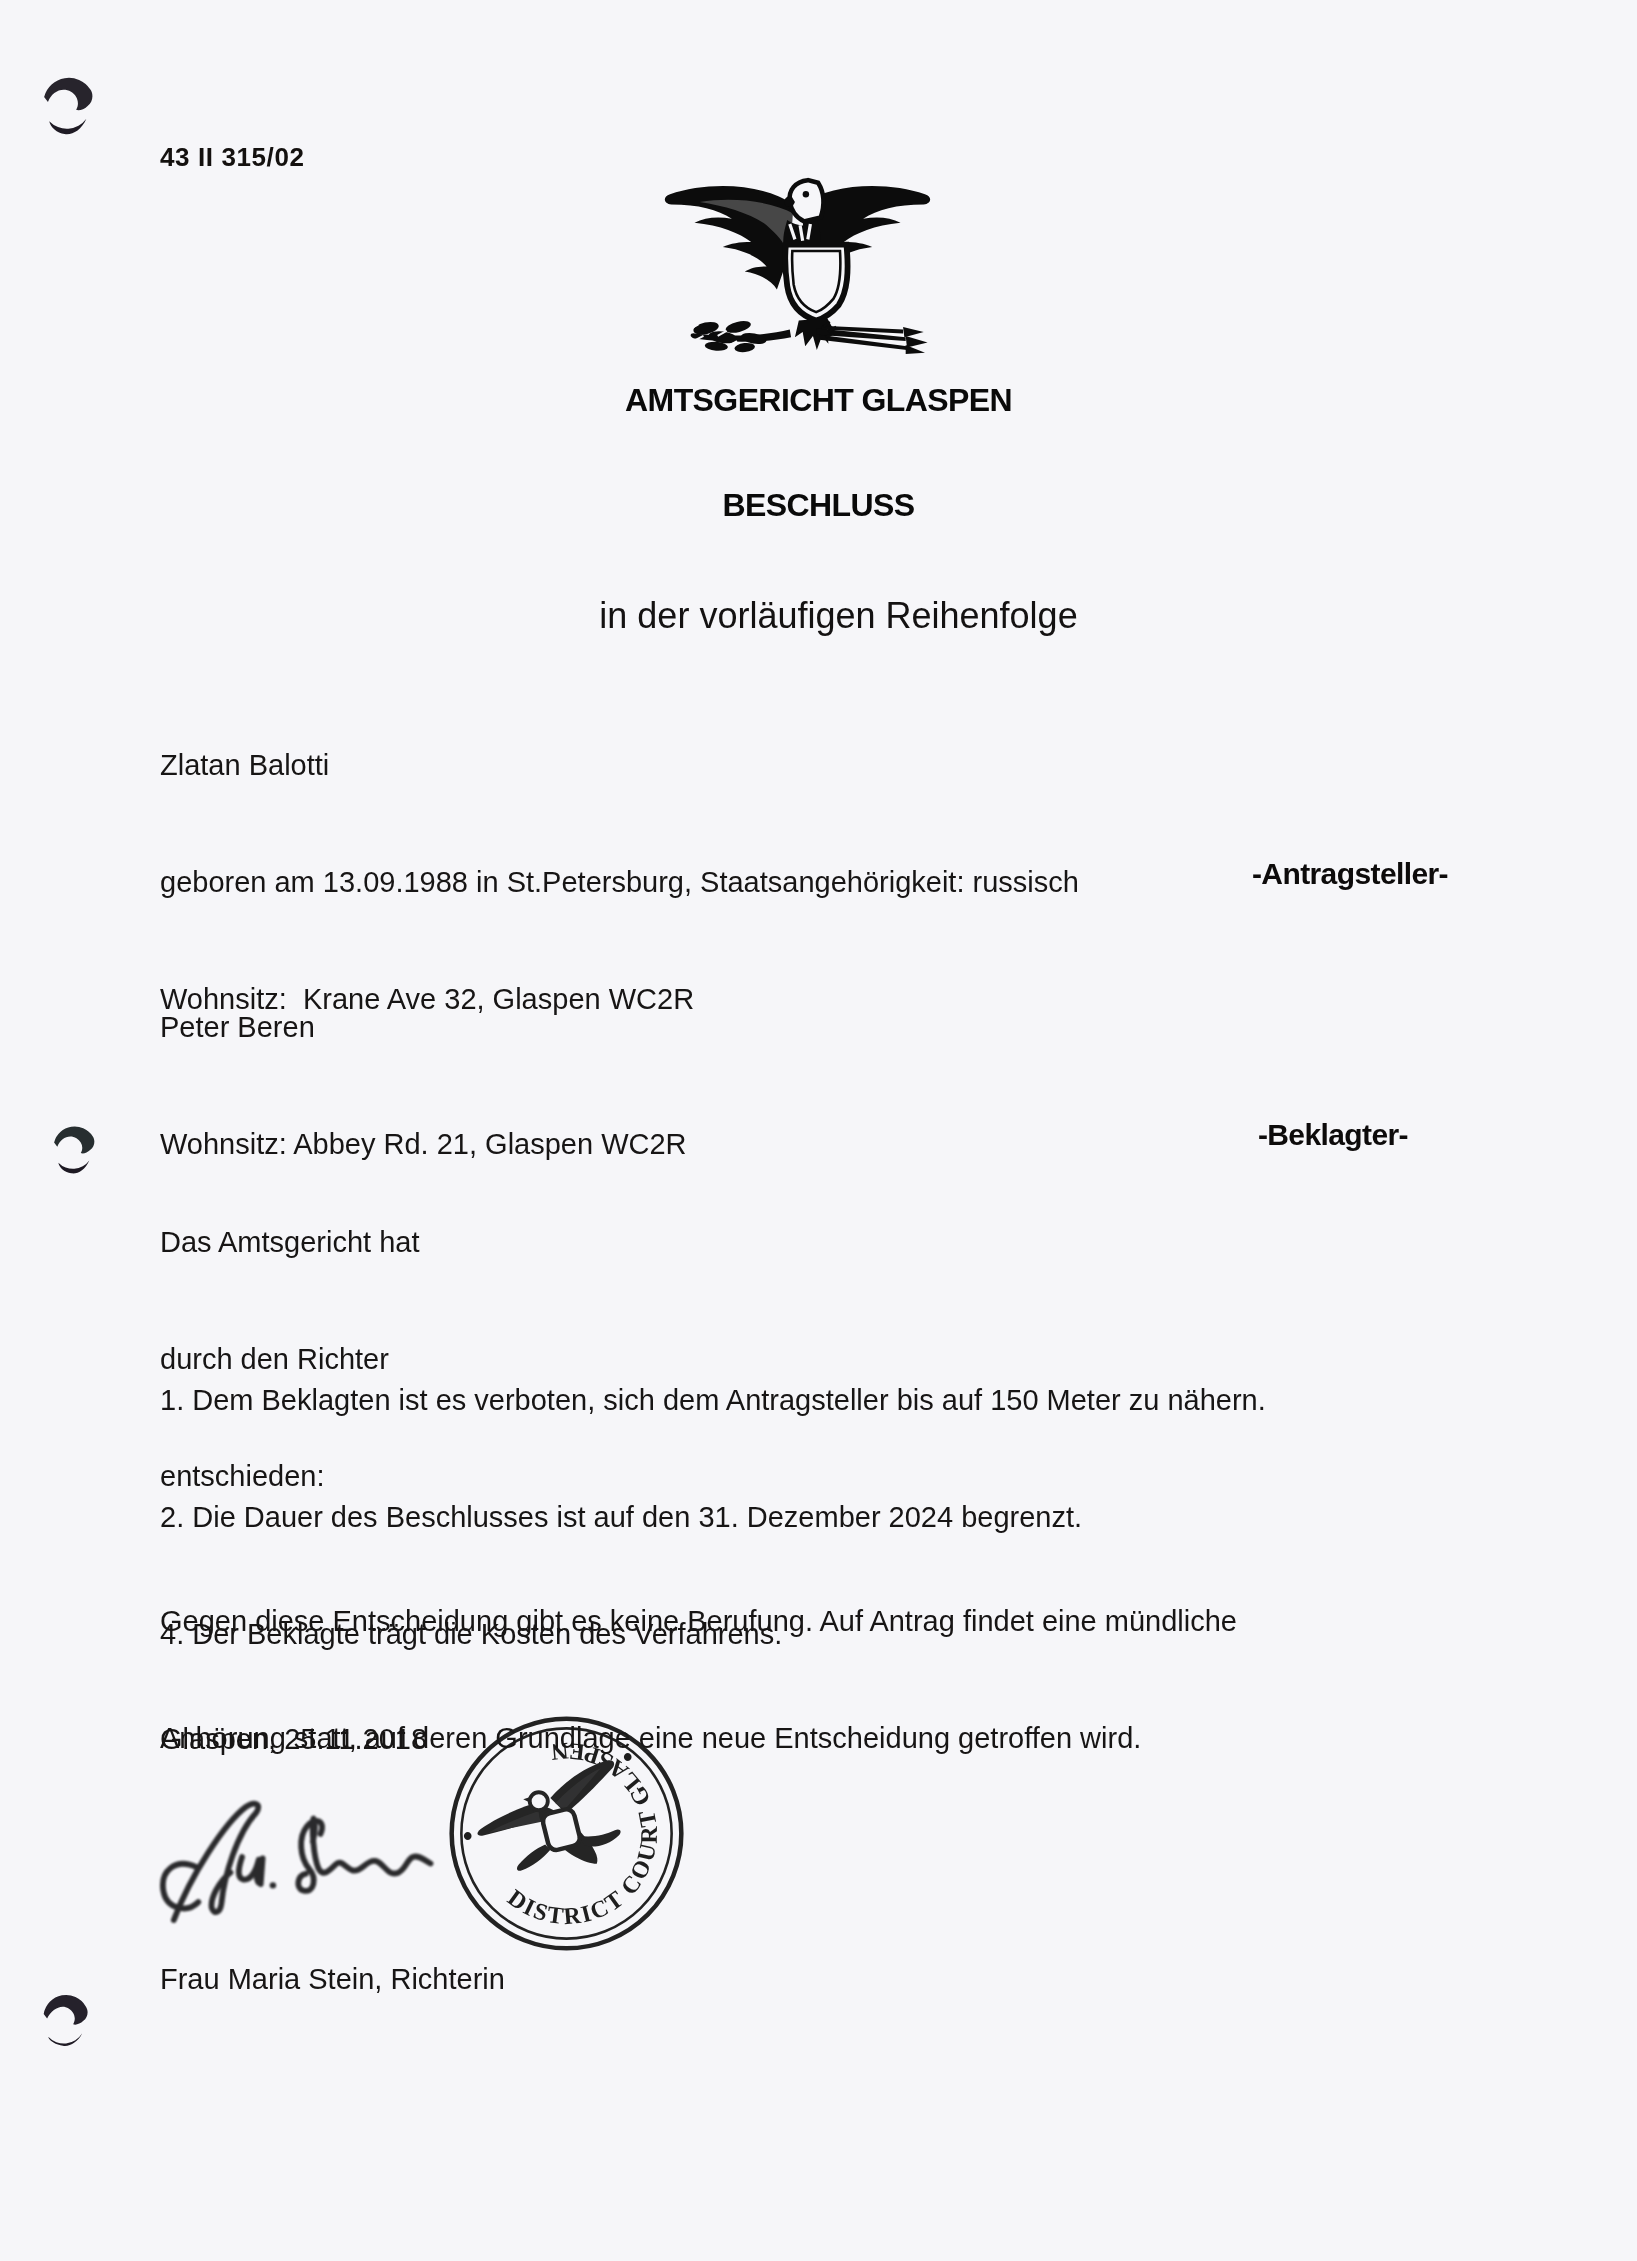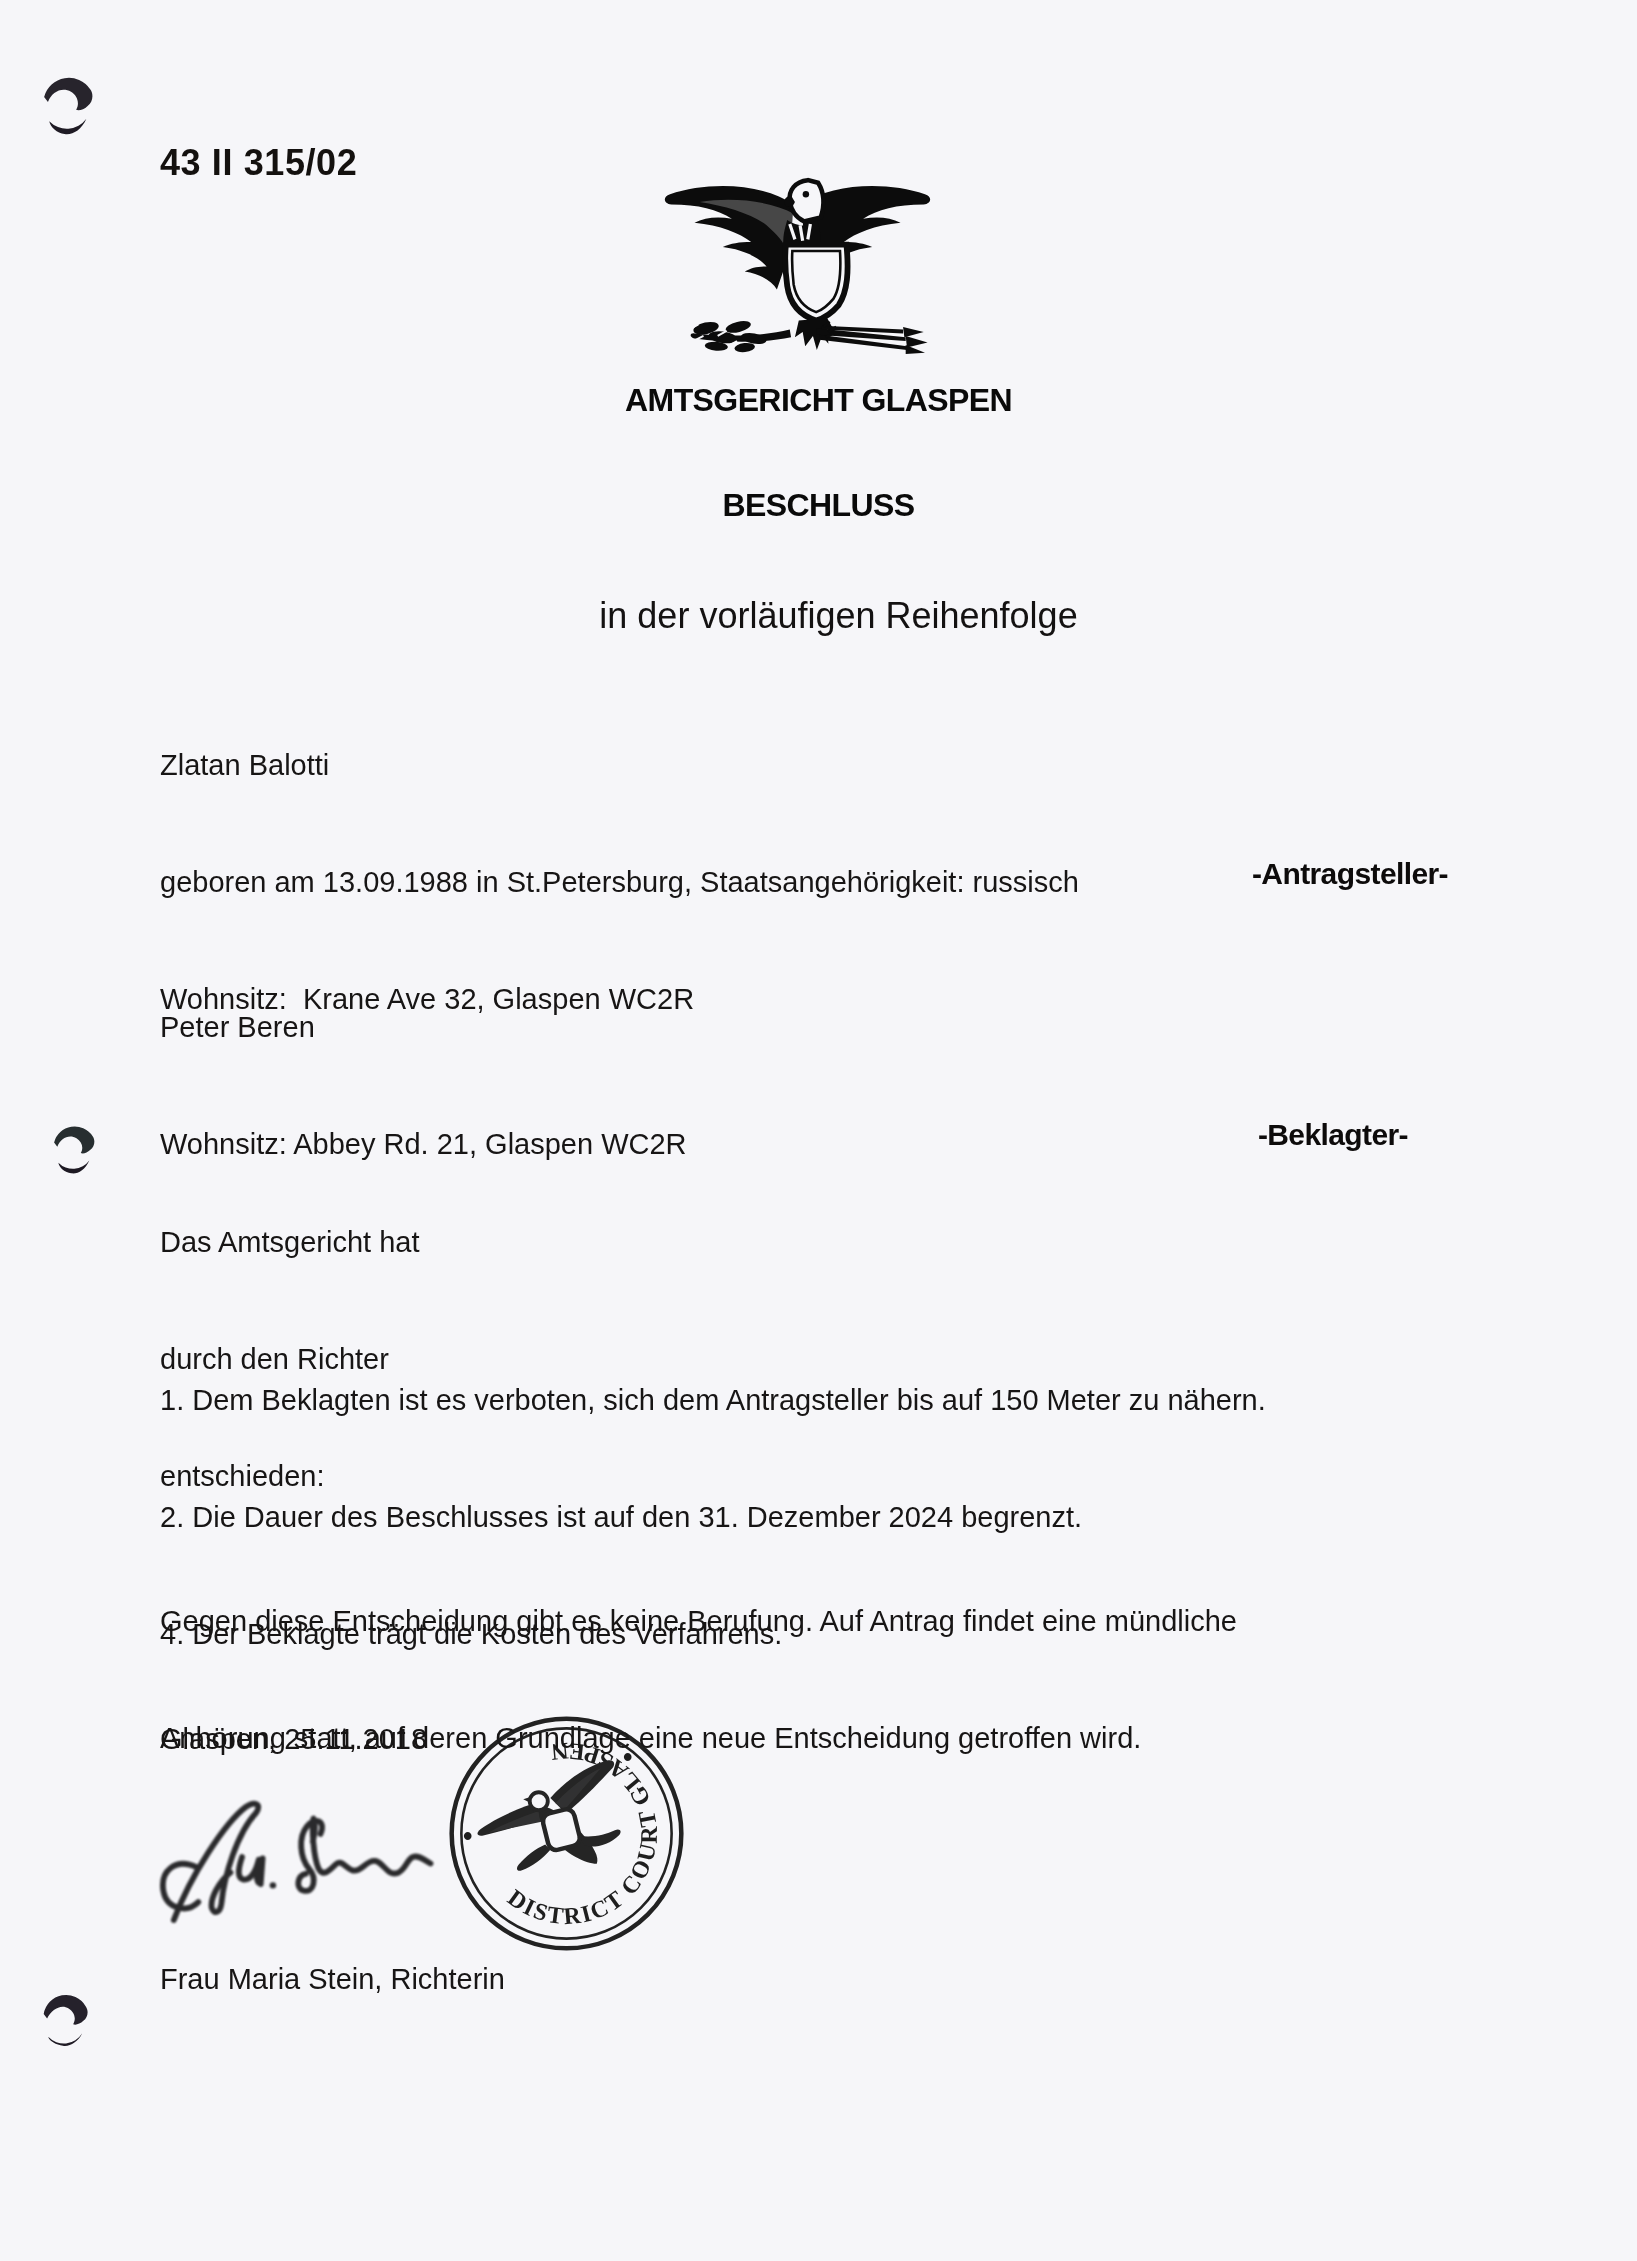--- a/index.html
+++ b/index.html
@@ -7,21 +7,21 @@
     width: 1637px; height: 2261px;
     background: #f6f6f9;
     font-family: "Liberation Sans", sans-serif;
     color: #161414;
     position: relative;
     overflow: hidden;
   }
   .page { position: absolute; inset: 0; }
   .abs { position: absolute; }
   .body-text { font-size: 29px; line-height: 39px; white-space: pre; color: #171515; }
-  .case-number { font-size: 36px; font-weight: bold; letter-spacing: 0.6px; color: #14110f; }
+  .case-number { font-size: 26px; font-weight: bold; letter-spacing: 0.6px; color: #14110f; }
   .title-1 { width: 100%; text-align: center; font-size: 32px; font-weight: bold; letter-spacing: -0.6px; color: #0a0a0a; line-height: 1; }
   .subtitle { width: 100%; text-align: center; font-size: 36px; color: #141212; line-height: 1; }
   .role-label { font-size: 30px; font-weight: bold; letter-spacing: -0.6px; color: #0d0b0b; }
   .heading { font-size: 29px; font-weight: bold; }
   .sig { filter: blur(0.8px); opacity: 0.93; }
   .stamp { opacity: 0.96; }
   .punch { filter: blur(0.5px); opacity: 0.95; }
   .stamp text { font-family: "Liberation Serif", serif; font-weight: bold; }
 </style>
 </head>

